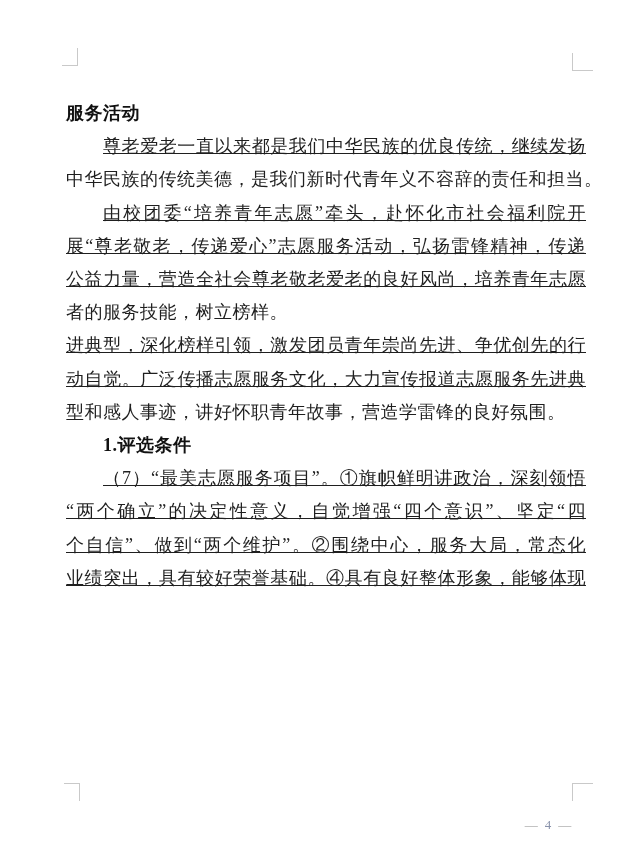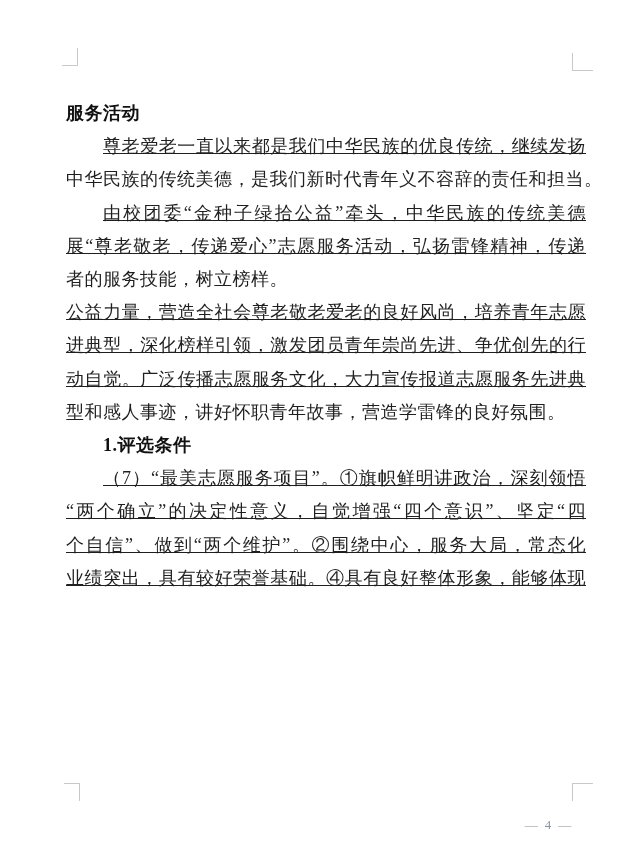--- a/index.html
+++ b/index.html
@@ -77,24 +77,24 @@
 
   <div class="textarea" id="doc-body">
       <div class="block heading">
         <div class="line">服务活动</div>
       </div>
       <div class="block para">
         <div class="line indent fill">尊老爱老一直以来都是我们中华民族的优良传统，继续发扬</div>
         <div class="line">中华民族的传统美德，是我们新时代青年义不容辞的责任和担当。</div>
       </div>
       <div class="block para">
-        <div class="line indent fill">由校团委“金种子绿拾公益”牵头，中华民族的传统美德</div>
+        <div class="line indent fill">由校团委“培养青年志愿”牵头，赴怀化市社会福利院开</div>
         <div class="line fill">展“尊老敬老，传递爱心”志愿服务活动，弘扬雷锋精神，传递</div>
+        <div class="line fill">公益力量，营造全社会尊老敬老爱老的良好风尚，培养青年志愿</div>
         <div class="line">者的服务技能，树立榜样。</div>
-        <div class="line fill">公益力量，营造全社会尊老敬老爱老的良好风尚，培养青年志愿</div>
       </div>
       <div class="block para">
         <div class="line fill">进典型，深化榜样引领，激发团员青年崇尚先进、争优创先的行</div>
         <div class="line fill">动自觉。广泛传播志愿服务文化，大力宣传报道志愿服务先进典</div>
         <div class="line">型和感人事迹，讲好怀职青年故事，营造学雷锋的良好氛围。</div>
       </div>
       <div class="block heading">
         <div class="line indent">1.评选条件</div>
       </div>
       <div class="block para">

